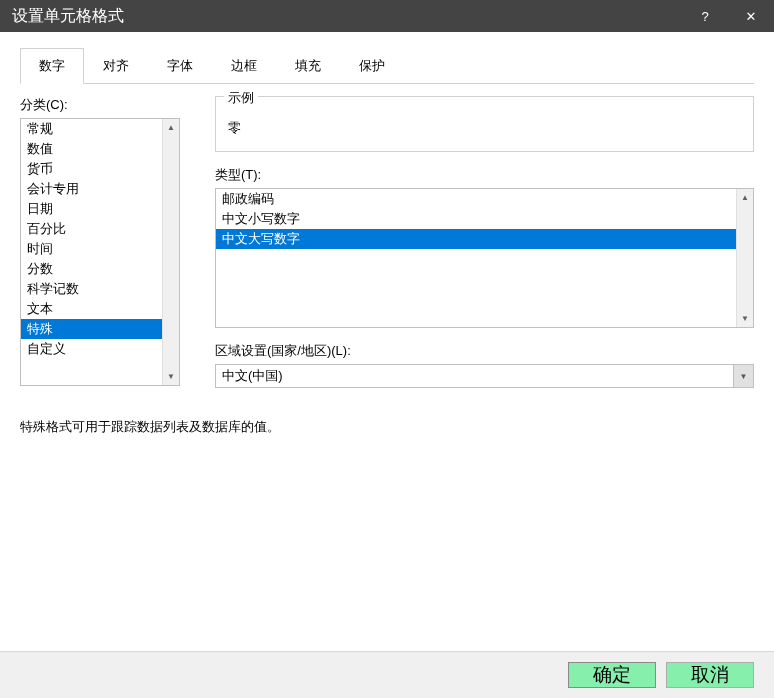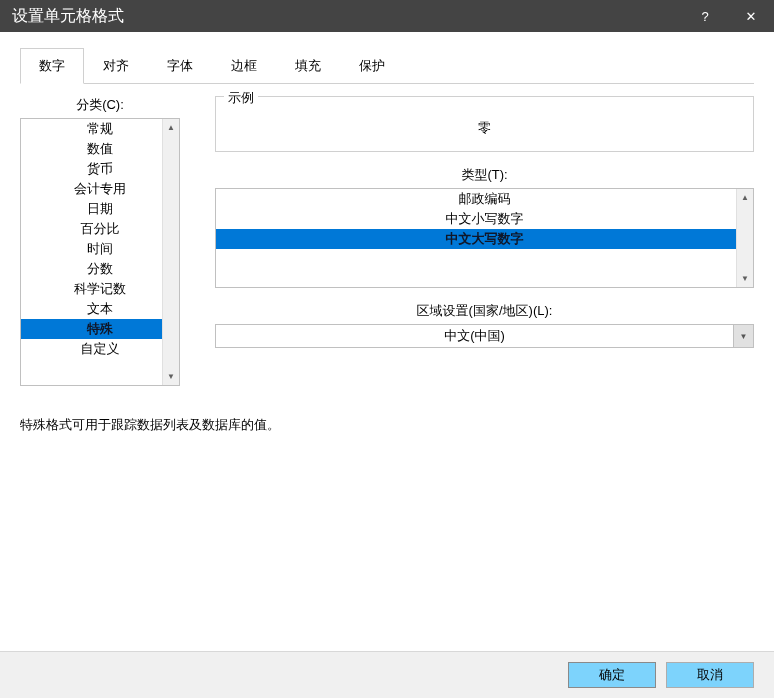--- a/index.html
+++ b/index.html
@@ -48,21 +48,20 @@
     }
     .tab.active {
       border: 1px solid #d0d0d0;
       border-bottom: 1px solid #fff;
       margin-bottom: -1px;
       background: #fff;
     }
     .main-area {
       display: flex;
       gap: 20px;
-      text-align: center;
     }
     .left-panel { width: 160px; }
     .right-panel { flex: 1; padding-left: 15px; }
     .label {
       display: block;
       margin-bottom: 4px;
       font-size: 13px;
     }
     .listbox {
       border: 1px solid #c0c0c0;
@@ -75,22 +74,21 @@
       height: 100%;
     }
     .list-item {
       padding: 1px 6px;
       font-size: 13px;
       cursor: default;
       line-height: 18px;
     }
     .list-item.selected {
       background: #0078d7;
-      color: #0f172a;
-      font-weight: bold;
+      color: #ffffff;
     }
     .scrollbar {
       position: absolute;
       right: 0;
       top: 0;
       width: 17px;
       height: 100%;
       background: #f0f0f0;
       border-left: 1px solid #e0e0e0;
     }
@@ -115,21 +113,21 @@
       background: #fff;
       padding: 0 4px;
       font-size: 13px;
     }
     .sample-value {
       font-size: 13px;
       padding: 4px 2px;
     }
     .type-listbox {
       border: 1px solid #c0c0c0;
-      height: 100px;
+      height: 140px;
       position: relative;
       background: #fff;
     }
     .combo {
       border: 1px solid #c0c0c0;
       height: 24px;
       display: flex;
       align-items: center;
       background: #fff;
     }
@@ -162,22 +160,22 @@
       background: #f0f0f0;
       padding: 10px 20px;
       display: flex;
       justify-content: flex-end;
       gap: 10px;
     }
     .btn {
       min-width: 88px;
       height: 26px;
       border: 1px solid #adadad;
-      background: #7dd3fc;
-      font-size: 13px;
+      background: #86efac;
+      font-size: 19px;
       display: flex;
       align-items: center;
       justify-content: center;
       cursor: default;
     }
     .btn.primary { border: 1px solid #8a8a8a; }
   </style>
 </head>
 <body>
 

